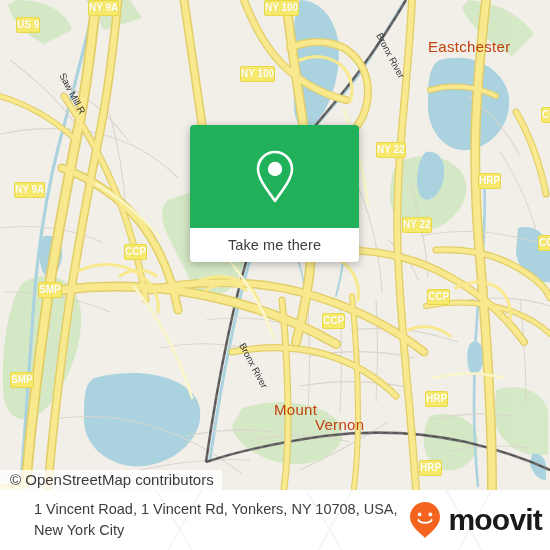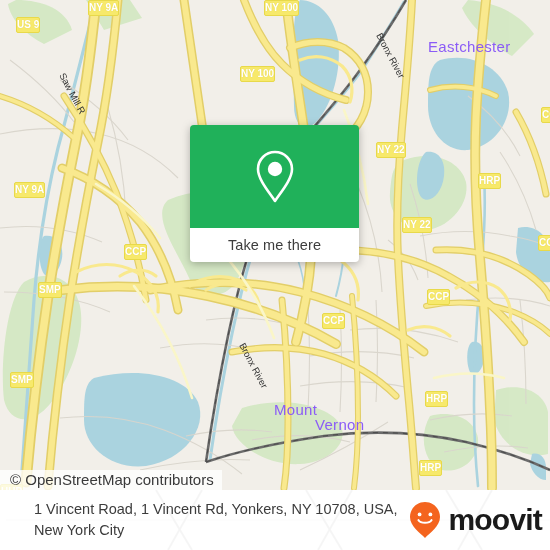--- a/index.html
+++ b/index.html
@@ -41,21 +41,21 @@
   
   .map-label {
     position: absolute;
     color: #5a5a5a;
     font-family: "Liberation Sans", sans-serif;
     white-space: nowrap;
     pointer-events: none;
   }
   .place-label {
     font-size: 15px;
-    color: #8b5cf6;
+    color: #c2410c;
     letter-spacing: 0.3px;
   }
   .place-label.two-line { line-height: 15px; text-align: right; }
 
   .water-label {
     font-size: 9.5px;
     color: #5a7b9c;
     font-style: normal;
   }
 

